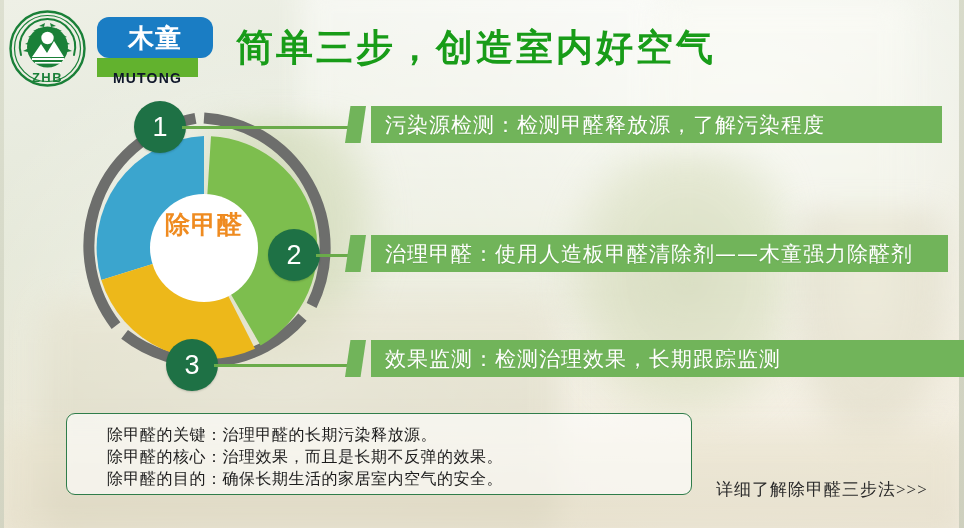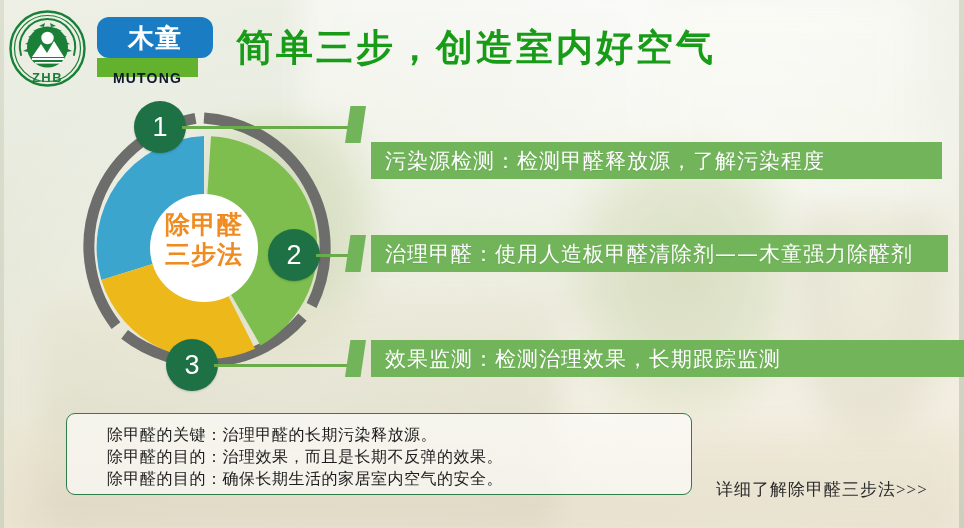--- a/index.html
+++ b/index.html
@@ -72,21 +72,21 @@
   .bar-row{position:absolute;height:37px;}
   .bar-tab{position:absolute;left:0;top:0;width:21px;height:37px;background:#71b45a;
     -webkit-clip-path:polygon(26% 0,100% 0,74% 100%,0 100%);
     clip-path:polygon(26% 0,100% 0,74% 100%,0 100%);}
   .bar-body{position:absolute;left:26px;top:0;height:37px;background:#71b45a;
     display:flex;align-items:center;}
   .bar-body span{color:#ffffff;font-size:21px;letter-spacing:1px;padding-left:14px;
     font-family:"DejaVu Sans","Liberation Sans",sans-serif;white-space:nowrap;
     text-shadow:0 1px 1px rgba(0,0,0,.08);}
   .row1{left:345px;top:106px;width:597px;}
-  .row1 .bar-body{width:571px;margin-top:36px;}
+  .row1 .bar-body{width:571px;}
   .row2{left:345px;top:235px;width:603px;}
   .row2 .bar-body{width:577px;}
   .row3{left:345px;top:340px;width:597px;}
   .row3 .bar-body{width:621px;}
 
   
   .note-box{position:absolute;left:66px;top:413px;width:626px;height:82px;
     border:1.6px solid #2f7d4a;border-radius:9px;background:rgba(255,255,255,0.62);
     box-sizing:border-box;padding:10px 0 0 40px;}
   .note-line{color:#1c1c1c;font-size:16px;line-height:22px;letter-spacing:.5px;
@@ -166,21 +166,20 @@
         <path d="M 140 140 L 140 28 A 112 112 0 0 0 37.3 171.9 Z" fill="#3ba5ce"></path>
         <path d="M 140 140 L 147 28.2 A 112 112 0 0 1 196.6 237.5 Z" fill="#7dbe4e"></path>
         <path d="M 140 140 L 37.3 171.9 A 112 112 0 0 0 191.0 240.8 Z" fill="#edb81a"></path>
       </g>
 
       <circle cx="140" cy="140" r="54" fill="#ffffff"></circle>
     </svg>
 
     <div class="donut-center-text">
       <div>除甲醛</div>
-      <div>三步法</div>
     </div>
   </div>
 
   <div class="step-num num1">1</div>
   <div class="step-num num2">2</div>
   <div class="step-num num3">3</div>
 
   <div class="connector conn1"></div>
   <div class="connector conn2"></div>
   <div class="connector conn3"></div>
@@ -201,19 +200,19 @@
 
   <div class="bar-row row3">
     <div class="bar-tab"></div>
     <div class="bar-body">
       <span>效果监测：检测治理效果，长期跟踪监测</span>
     </div>
   </div>
 
   <div class="note-box">
     <div class="note-line">除甲醛的关键：治理甲醛的长期污染释放源。</div>
-    <div class="note-line">除甲醛的目的：治理效果，而且是长期不反弹的效果。</div>
+    <div class="note-line">除甲醛的核心：治理效果，而且是长期不反弹的效果。</div>
     <div class="note-line">除甲醛的目的：确保长期生活的家居室内空气的安全。</div>
   </div>
 
   <div class="more-link">详细了解除甲醛三步法&gt;&gt;&gt;</div>
 
 </div>
 
 </body></html>

